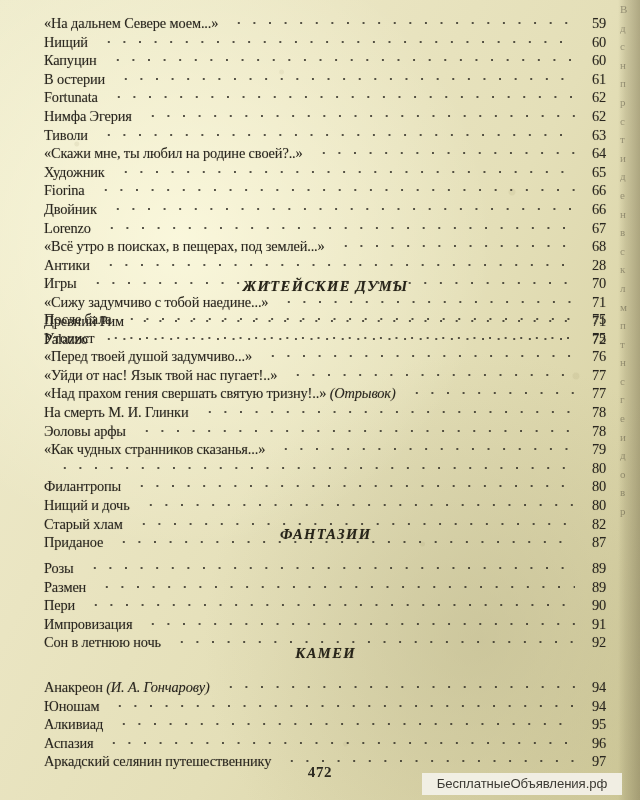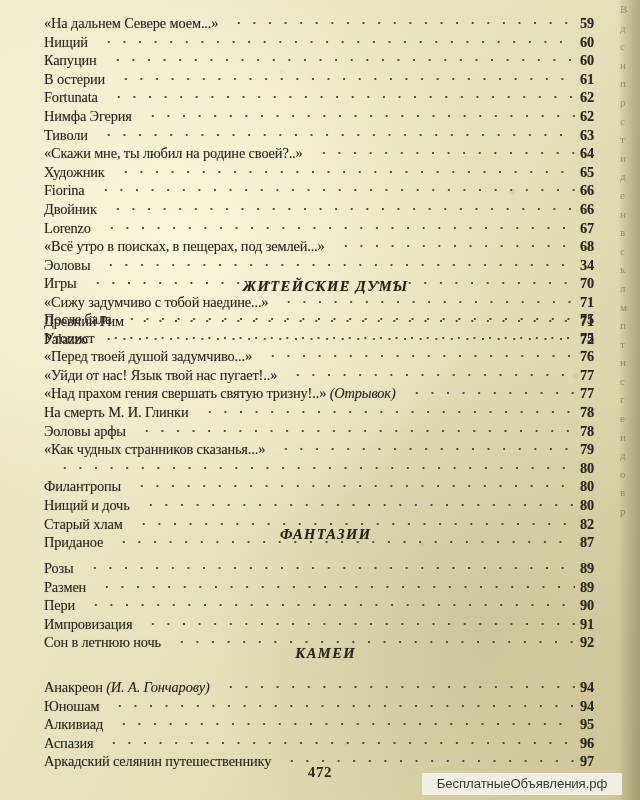--- a/index.html
+++ b/index.html
@@ -86,23 +86,23 @@
     top: -3px;
     height: 4px;
     background-image: radial-gradient(circle, rgba(42,39,32,0.85) 0 1.05px, transparent 1.5px);
     background-size: 15.6px 4px;
     background-position: 6px center;
     background-repeat: repeat-x;
     opacity: .92;
   }
   .row .pageno {
     width: 26px;
-    text-align: left;
+    text-align: right;
     font-size: 14.4px;
-    font-weight: bold;
+    font-weight: normal;
     letter-spacing: -0.2px;
     text-shadow: 0 0 1px rgba(70,64,48,0.3);
   }
 
   .section-heading {
     position: absolute;
     width: 562px;
     left: 44px;
     text-align: center;
     font-style: italic;
@@ -244,23 +244,23 @@
           <span class="title">Lorenzo</span>
           <span class="leader"></span>
           <span class="pageno">67</span>
         </div>
         <div class="row">
           <span class="title">«Всё утро в поисках, в пещерах, под землей...»</span>
           <span class="leader"></span>
           <span class="pageno">68</span>
         </div>
         <div class="row">
-          <span class="title">Эоловы</span>
-          <span class="leader"></span>
-          <span class="pageno">34</span>
+          <span class="title">Антики</span>
+          <span class="leader"></span>
+          <span class="pageno">28</span>
         </div>
         <div class="row">
           <span class="title">Игры</span>
           <span class="leader"></span>
           <span class="pageno">70</span>
         </div>
         <div class="row">
           <span class="title">«Сижу задумчиво с тобой наедине...»</span>
           <span class="leader"></span>
           <span class="pageno">71</span>

